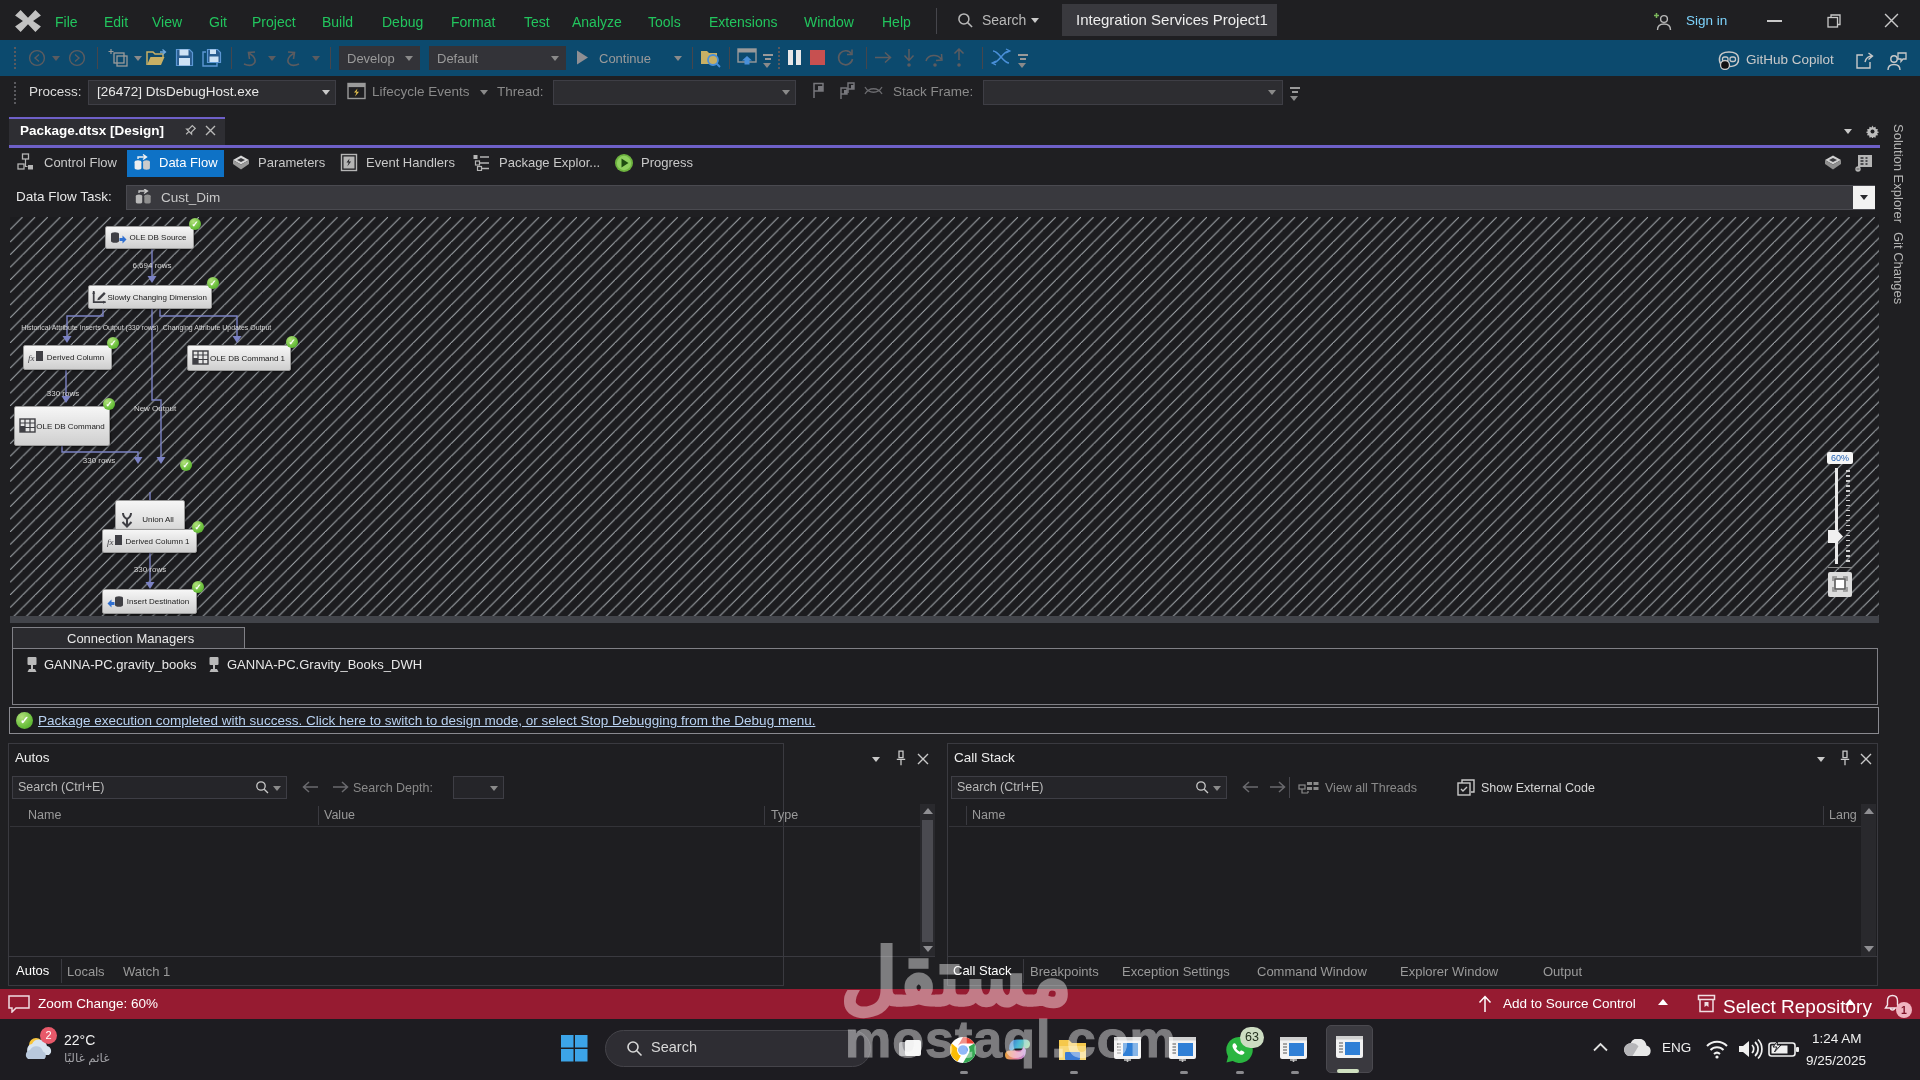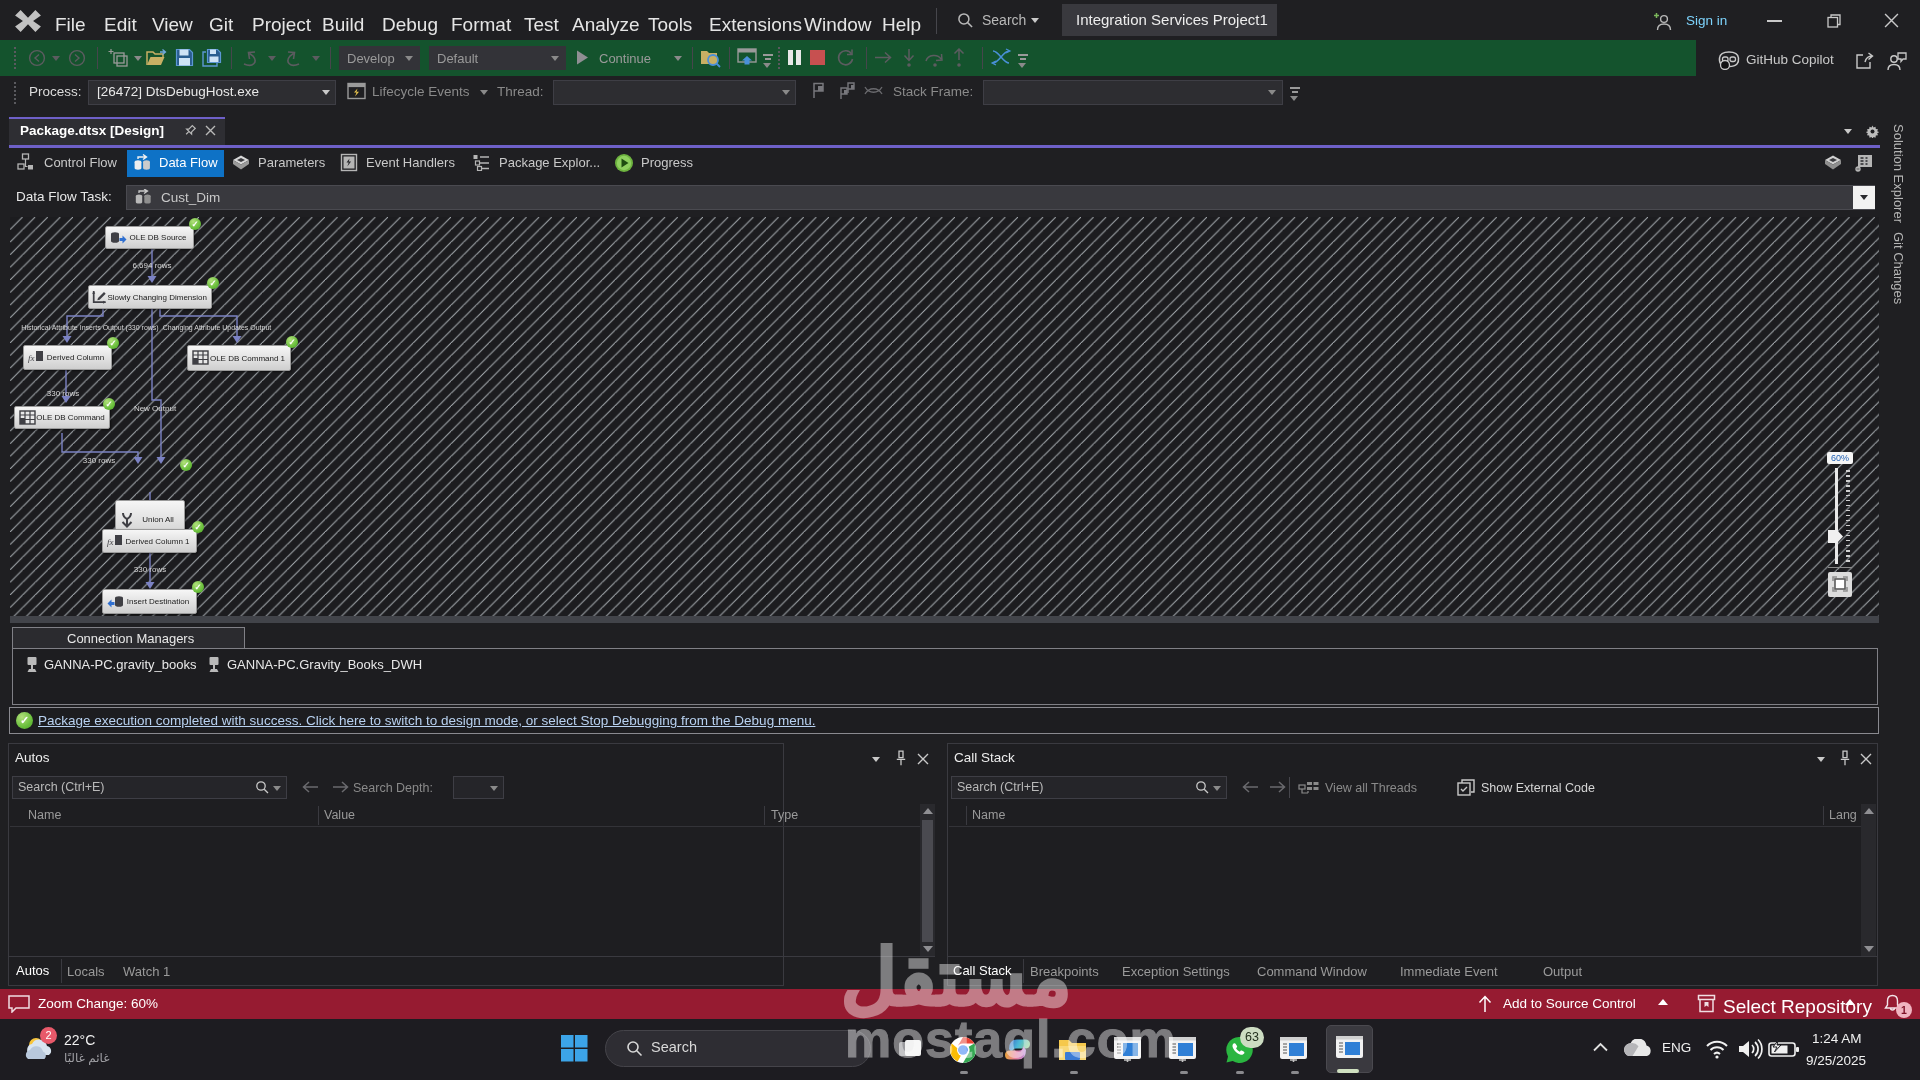--- a/index.html
+++ b/index.html
@@ -1,21 +1,21 @@
 <!DOCTYPE html>
 <html><head>
 <meta charset="utf-8">
 <style>
   * { margin:0; padding:0; box-sizing:border-box; }
   html,body { width:1920px; height:1080px; overflow:hidden; background:#1f1f22; }
   body { font-family:"Liberation Sans", sans-serif; }
   #root { position:absolute; left:0; top:0; width:1920px; height:1080px; background:#1f1f22; }
   .abs { position:absolute; }
   .txt { position:absolute; white-space:nowrap; }
-  .menu { color:#e5e5e5; font-size:19px; }
+  .menu { color:#22c55e; font-size:14px; }
   .ddl { position:absolute; background:#2d2d31; border:1px solid #3e3e45; }
   .caret { position:absolute; width:0; height:0; border-left:4px solid transparent; border-right:4px solid transparent; border-top:5px solid #8a8a8a; }
   .caretw { border-top-color:#c9c9c9; }
   .sep { position:absolute; width:1px; background:#46464c; }
   .dots { position:absolute; width:4px; background-image:radial-gradient(circle, #5a5a5f 1px, transparent 1.2px); background-size:4px 4px; }
   
   .dbox { position:absolute; background:linear-gradient(#f6f6f6,#cfcfcf); border:1px solid #9a9a9a; border-radius:2px; color:#1b1b1b; font-size:8px; display:flex; align-items:center; box-shadow:1px 1px 2px rgba(0,0,0,0.5); }
   .dbox .lbl { flex:1; text-align:center; padding-right:4px; white-space:nowrap; }
   .check { position:absolute; width:12px; height:12px; border-radius:50%; background:radial-gradient(circle at 35% 30%, #b2e07c, #6abf3c 60%, #4ba327); color:#fff; font-size:8.5px; font-weight:bold; text-align:center; line-height:12px; }
   .clabel { position:absolute; color:#d9d9d9; font-size:8px; white-space:nowrap; transform:translateX(-50%); }
@@ -60,21 +60,21 @@
     <div class="abs" style="left:1767px;top:20px;width:15px;height:1.6px;background:#c9c9c9;"></div>
     <svg class="abs" style="left:1827px;top:14px;" width="14" height="14" viewBox="0 0 14 14">
         <rect x="1" y="3.5" width="9.5" height="9.5" fill="none" stroke="#c9c9c9" stroke-width="1.3"></rect>
         <path d="M4 3.5 V1 H13 V10.5 H10.5" fill="none" stroke="#c9c9c9" stroke-width="1.3"></path>
       </svg>
     <svg class="abs" style="left:1884px;top:13px;" width="15" height="15" viewBox="0 0 14 14">
         <path d="M1 1 L13 13 M13 1 L1 13" stroke="#c9c9c9" stroke-width="1.3"></path>
       </svg>
   </div>
 
-  <div class="abs" id="toolbar" style="left:0;top:40px;width:1696px;height:36px;background:#14532d;">
+  <div class="abs" id="toolbar" style="left:0;top:40px;width:1920px;height:36px;background:#0c4a6e;">
     <div class="dots" style="left:13px;top:6px;height:24px;"></div>
     <svg class="abs" style="left:28px;top:9px;" width="18" height="18" viewBox="0 0 18 18">
         <circle cx="9" cy="9" r="7.4" fill="none" stroke="#5c5c60" stroke-width="1.4"></circle>
         <path d="M11 5.5 L7 9 L11 12.5" fill="none" stroke="#5c5c60" stroke-width="1.4"></path>
       </svg>
     <div class="caret" style="left:52px;top:16px;border-top-color:#5c5c60;"></div>
     <svg class="abs" style="left:68px;top:9px;" width="18" height="18" viewBox="0 0 18 18">
         <circle cx="9" cy="9" r="7.4" fill="none" stroke="#5c5c60" stroke-width="1.4"></circle>
         <path d="M7 5.5 L11 9 L7 12.5" fill="none" stroke="#5c5c60" stroke-width="1.4"></path>
       </svg>
@@ -377,21 +377,21 @@
     <div class="check" style="left:97px;top:120px;">✓</div>
     <div class="dbox" style="left:177px;top:128px;width:104px;height:26px;">
       <svg style="margin-left:4px;" width="17" height="16" viewBox="0 0 17 16">
           <rect x="1" y="1" width="15" height="13" fill="#e8e8e8" stroke="#3f3f44" stroke-width="1.4"></rect>
           <path d="M1 5 h15 M6 1 v13 M11 1 v13 M1 9.5 h15" stroke="#3f3f44" stroke-width="1.2"></path>
           <rect x="1" y="8" width="5" height="6" fill="#3f3f44"></rect>
         </svg>
       <span class="lbl">OLE DB Command 1</span>
     </div>
     <div class="check" style="left:276px;top:119px;">✓</div>
-    <div class="dbox" style="left:4px;top:189px;width:96px;height:23px;">
+    <div class="dbox" style="left:4px;top:189px;width:96px;height:40px;">
       <svg style="margin-left:4px;" width="17" height="16" viewBox="0 0 17 16">
           <rect x="1" y="1" width="15" height="13" fill="#e8e8e8" stroke="#3f3f44" stroke-width="1.4"></rect>
           <path d="M1 5 h15 M6 1 v13 M11 1 v13 M1 9.5 h15" stroke="#3f3f44" stroke-width="1.2"></path>
           <rect x="1" y="8" width="5" height="6" fill="#3f3f44"></rect>
         </svg>
       <span class="lbl">OLE DB Command</span>
     </div>
     <div class="check" style="left:93px;top:181px;">✓</div>
     <div class="dbox" style="left:105px;top:250px;width:70px;height:39px;margin-top:33px;">
       <svg style="margin-left:4px;" width="16" height="16" viewBox="0 0 16 16">
@@ -549,21 +549,21 @@
     <div class="abs" style="left:913px;top:60px;width:15px;height:152px;background:#29292d;"></div>
     <div class="abs" style="left:916px;top:64px;width:0;height:0;border-left:5px solid transparent;border-right:5px solid transparent;border-bottom:6px solid #8f8f93;"></div>
     <div class="abs" style="left:916px;top:202px;width:0;height:0;border-left:5px solid transparent;border-right:5px solid transparent;border-top:6px solid #8f8f93;"></div>
 
     <div class="abs" style="left:0;top:212px;width:929px;height:1px;background:#3a3a40;"></div>
     <span class="txt" style="left:5px;top:219px;color:#ffffff;font-size:13px;">Call Stack</span>
     <div class="sep" style="left:75px;top:215px;height:24px;background:#3a3a40;"></div>
     <span class="txt" style="left:82px;top:220px;color:#9a9a9a;font-size:13px;">Breakpoints</span>
     <span class="txt" style="left:174px;top:220px;color:#9a9a9a;font-size:13px;">Exception Settings</span>
     <span class="txt" style="left:309px;top:220px;color:#9a9a9a;font-size:13px;">Command Window</span>
-    <span class="txt" style="left:452px;top:220px;color:#9a9a9a;font-size:13px;">Immediate Event</span>
+    <span class="txt" style="left:452px;top:220px;color:#9a9a9a;font-size:13px;">Explorer Window</span>
     <span class="txt" style="left:595px;top:220px;color:#9a9a9a;font-size:13px;">Output</span>
   </div>
 
   <div class="abs" style="left:1884px;top:109px;width:36px;height:877px;background:#1f1f22;">
     <span class="txt" style="left:7px;top:15px;color:#b5b5b5;font-size:13px;writing-mode:vertical-lr;">Solution Explorer</span>
     <span class="txt" style="left:7px;top:123px;color:#b5b5b5;font-size:13px;writing-mode:vertical-lr;">Git Changes</span>
   </div>
 
   <div class="abs" style="left:0;top:989px;width:1920px;height:30px;background:#961b31;">
     <svg class="abs" style="left:8px;top:6px;" width="22" height="18" viewBox="0 0 22 18">

